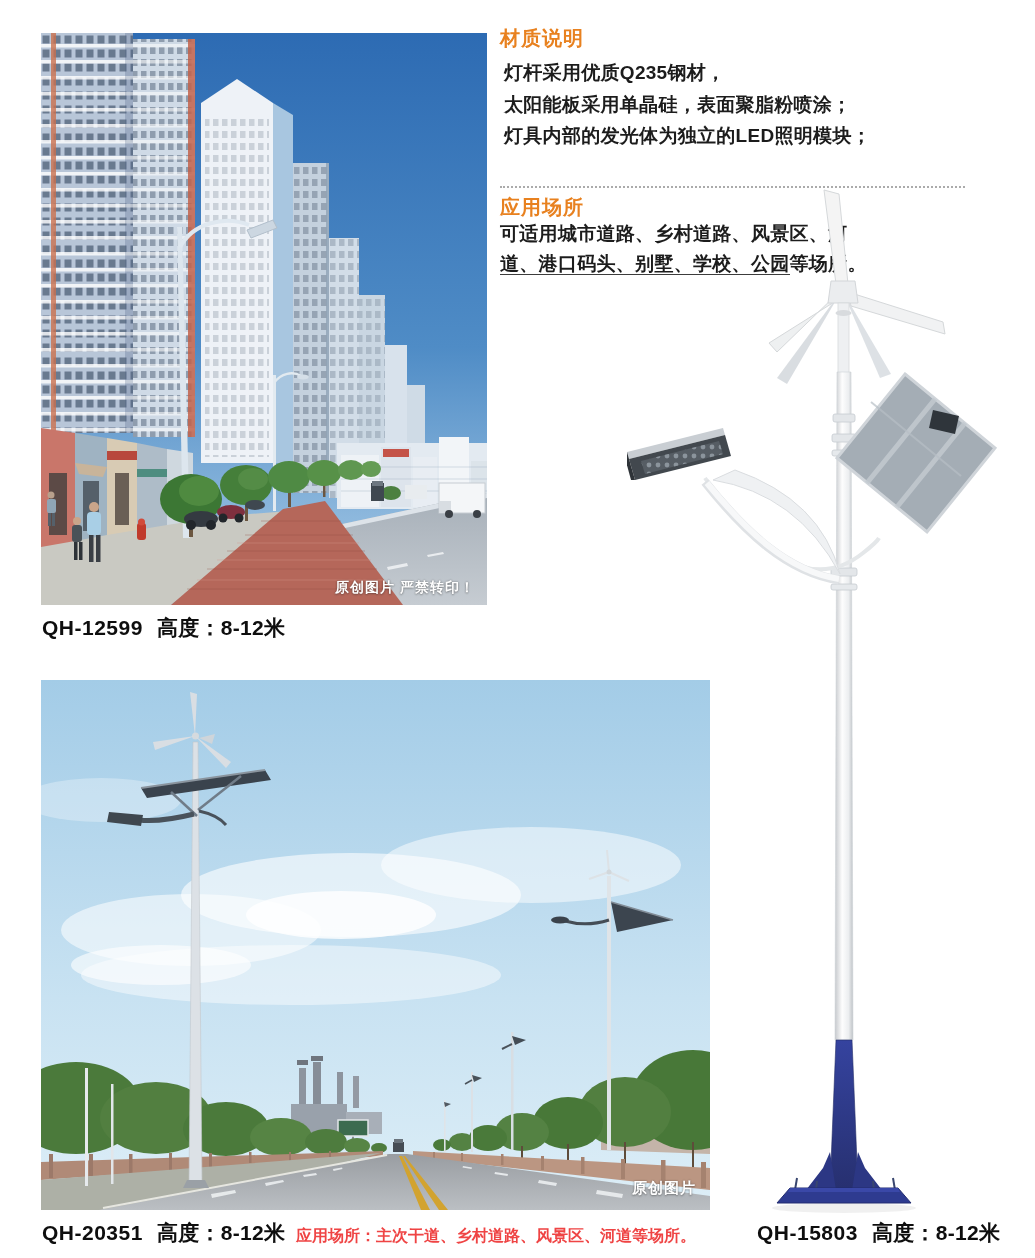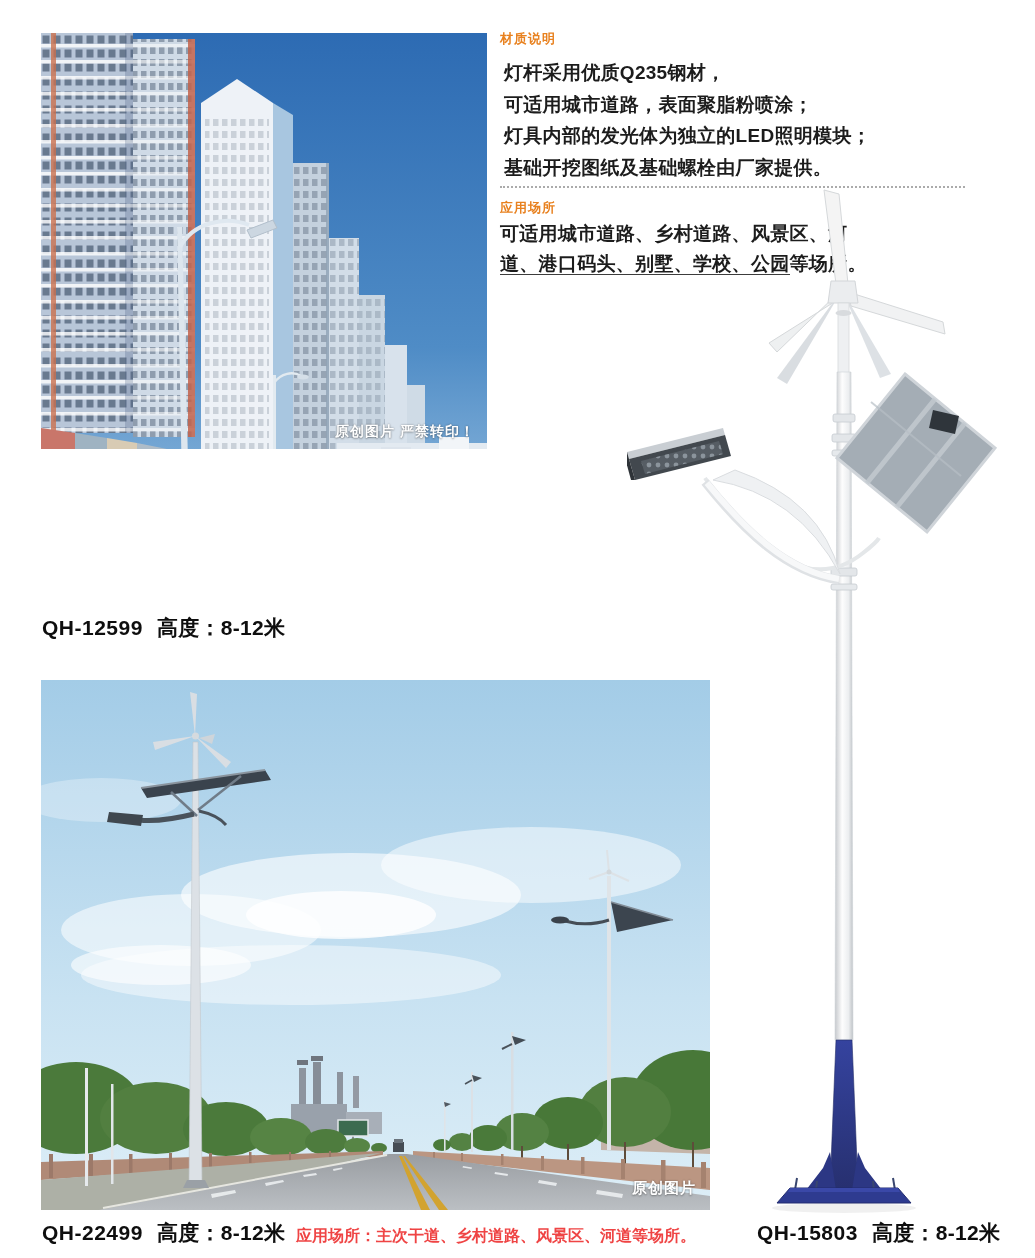--- a/index.html
+++ b/index.html
@@ -19,21 +19,21 @@
     position:absolute;font-weight:bold;color:#0e0e0e;
     font-size:21px;line-height:26px;letter-spacing:.3px;white-space:nowrap;
   }
   .caption .model{margin-right:14px;letter-spacing:.5px;}
   .subcaption{
     position:absolute;font-weight:bold;color:#ef4444;
     font-size:16px;line-height:22px;white-space:nowrap;
   }
   .info{position:absolute;left:500px;top:29px;width:466px;height:252px;}
   .sec-title{
-    position:absolute;left:0;font-size:13px;line-height:19px;
+    position:absolute;left:0;font-size:20px;line-height:19px;
     font-weight:bold;letter-spacing:1px;white-space:nowrap;
   }
   .spec-lines{position:absolute;left:0;top:26px;width:400px;}
   .spec-lines p{
     margin:4px;font-size:19px;line-height:27.5px;font-weight:bold;
     color:#1c1c1c;letter-spacing:.3px;white-space:nowrap;
   }
   .app-text{
     position:absolute;left:0;top:190px;width:378px;margin:0;
     font-size:19px;line-height:30px;font-weight:bold;color:#1c1c1c;letter-spacing:.3px;
@@ -44,21 +44,21 @@
   }
   .solid-divider{
     position:absolute;left:0;top:245px;width:290px;height:0;
     border-top:1px solid #3c3c3c;
   }
   .render{position:absolute;left:627px;top:182px;width:380px;height:1035px;}
 </style>
 </head>
 <body>
 
-<div class="photo" style="left:41px;top:33px;width:446px;height:416px;">
+<div class="photo" style="left:41px;top:33px;width:446px;height:572px;">
   <svg width="446" height="572" viewBox="0 0 446 572">
     <defs>
       <linearGradient id="sky1" x1="0" y1="0" x2="0" y2="1">
         <stop offset="0" stop-color="#2d6bb3"></stop>
         <stop offset="0.55" stop-color="#4f8cc6"></stop>
         <stop offset="0.85" stop-color="#8db8dd"></stop>
       </linearGradient>
       <linearGradient id="road1" x1="0" y1="0" x2="0" y2="1">
         <stop offset="0" stop-color="#a6afb8"></stop>
         <stop offset="1" stop-color="#c6ccd2"></stop>
@@ -226,23 +226,22 @@
 </div>
 
 <div class="caption" style="left:42px;top:615px;">
   <span class="model">QH-12599</span><span>高度：8-12米</span>
 </div>
 
 <div class="info">
   <div class="sec-title accent" style="top: 0px; color: rgb(232, 129, 31);">材质说明</div>
   <div class="spec-lines">
     <p>灯杆采用优质Q235钢材，</p>
-    <p>可适用城市道路，表面聚脂粉喷涂；</p>
+    <p>太阳能板采用单晶硅，表面聚脂粉喷涂；</p>
     <p>灯具内部的发光体为独立的LED照明模块；</p>
-    <p>基础开挖图纸及基础螺栓由厂家提供。</p>
   </div>
   <div class="dot-divider"></div>
   <div class="sec-title accent" style="top: 169px; color: rgb(232, 129, 31);">应用场所</div>
   <p class="app-text">可适用城市道路、乡村道路、风景区、河道、港口码头、别墅、学校、公园等场所。</p>
   <div class="solid-divider"></div>
 </div>
 
 <div class="render">
   <svg width="380" height="1035" viewBox="0 0 380 1035">
     <defs>
@@ -493,18 +492,18 @@
       <rect x="403" y="420" width="1.6" height="52" fill="#dfe4e8"></rect>
       <polygon points="403,422 410,424 404,427" fill="#525a62"></polygon>
       <rect x="44" y="388" width="3" height="118" fill="#e6eaed"></rect>
       <rect x="70" y="404" width="2.5" height="100" fill="#e2e6ea"></rect>
     </g>
   </svg>
   <div class="wm" style="right:14px;bottom:12px;font-size:15px;">原创图片</div>
 </div>
 
 <div class="caption" style="left:42px;top:1220px;">
-  <span class="model">QH-22499</span><span>高度：8-12米</span>
+  <span class="model">QH-20351</span><span>高度：8-12米</span>
 </div>
 <div class="subcaption" style="left:296px;top:1225px;">应用场所：主次干道、乡村道路、风景区、河道等场所。</div>
 <div class="caption" style="left:757px;top:1220px;">
   <span class="model">QH-15803</span><span>高度：8-12米</span>
 </div>
 
 </body></html>

